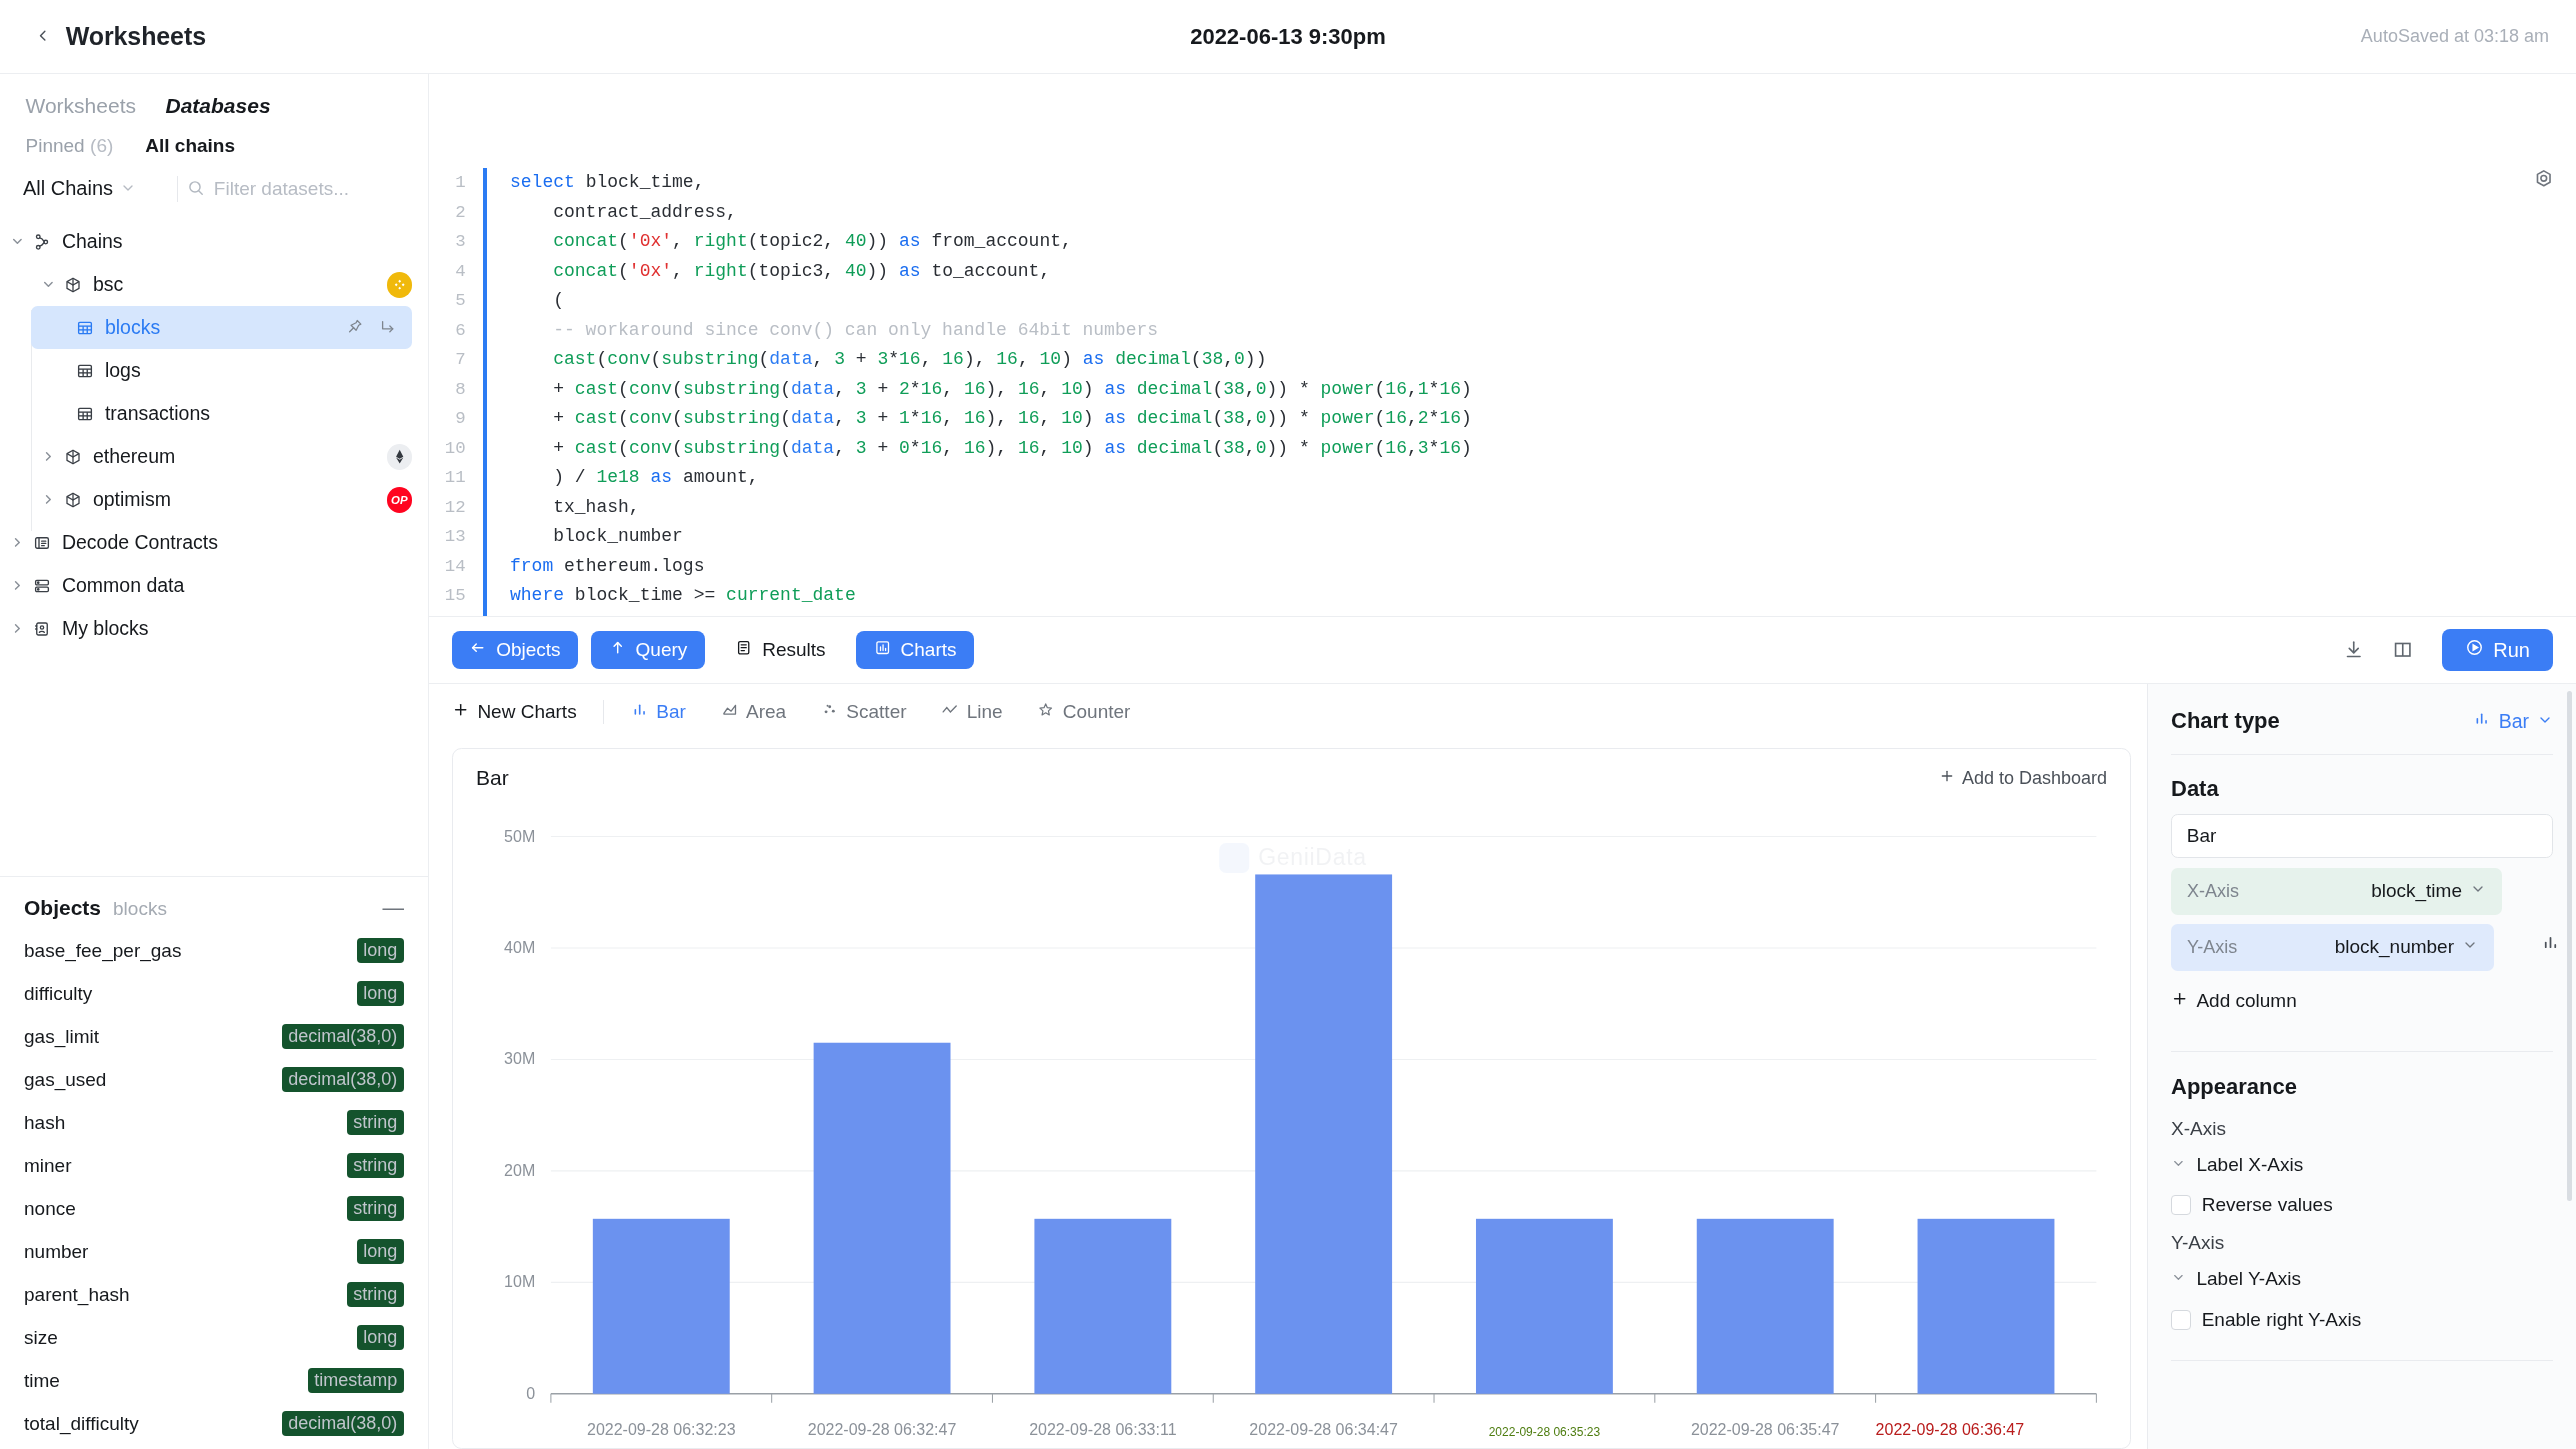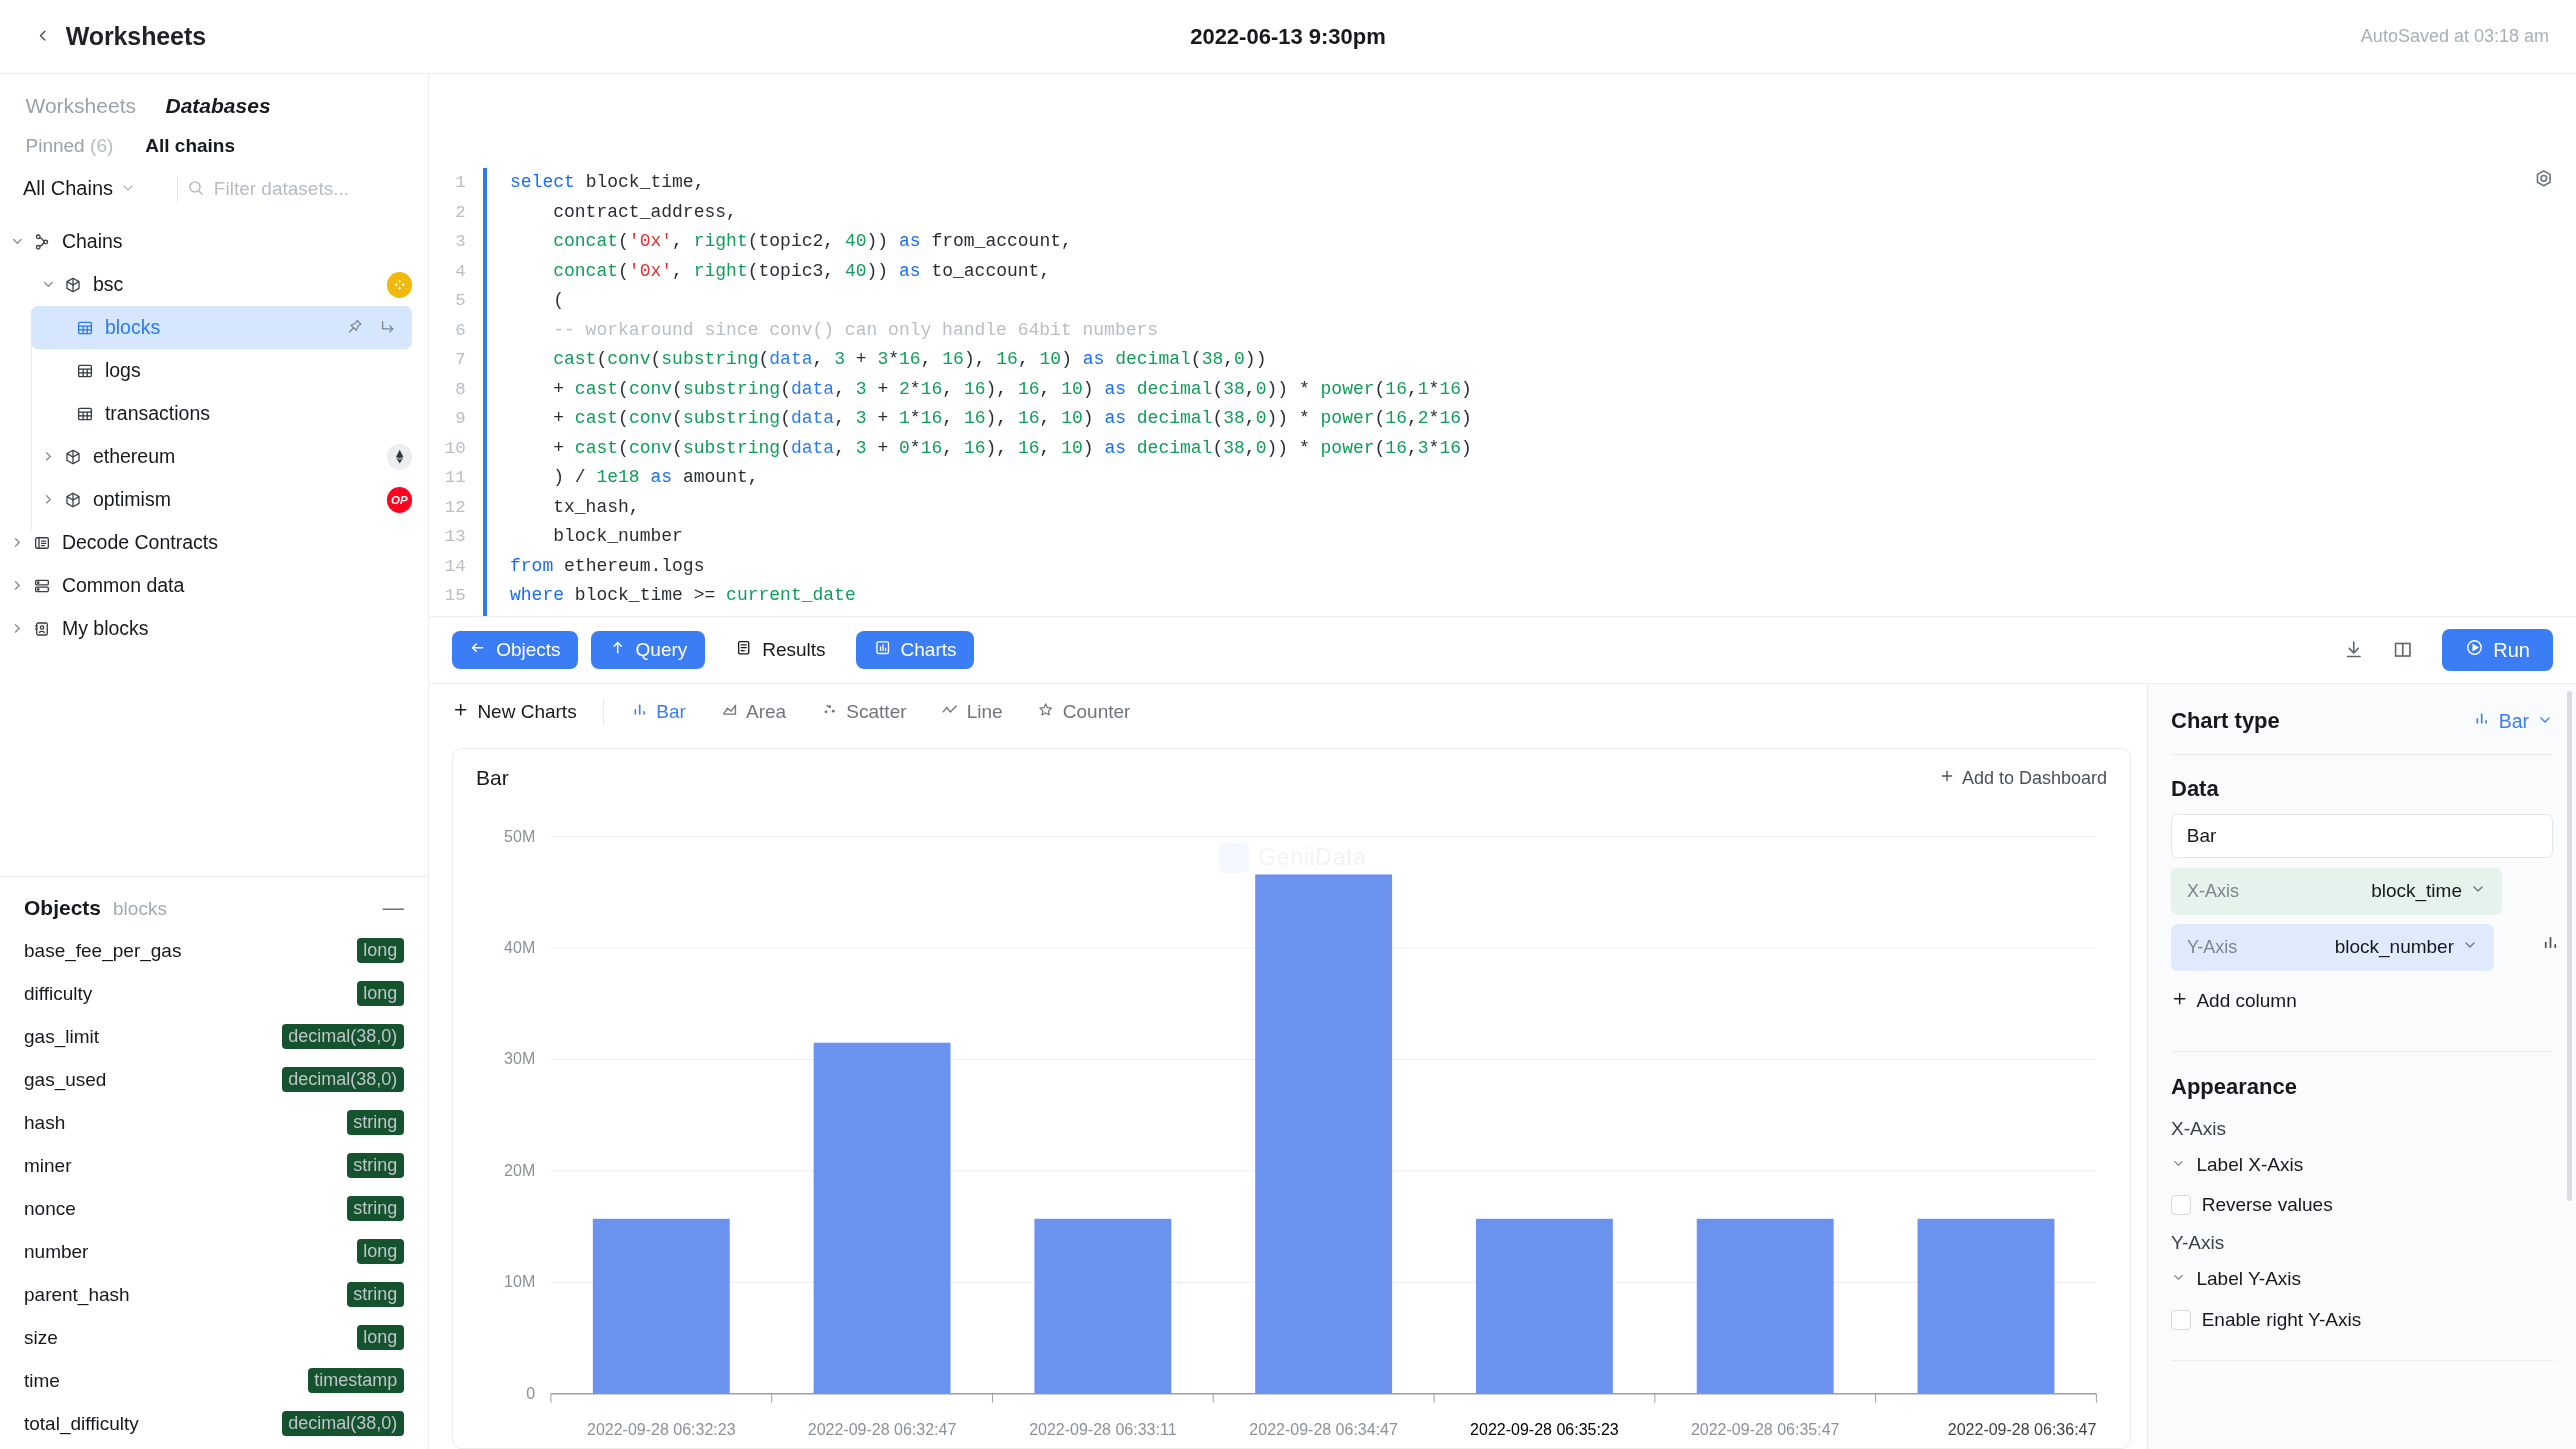--- a/index.html
+++ b/index.html
@@ -686,23 +686,23 @@
                 <line x1="1407.142857142857" y1="758" x2="1407.142857142857" y2="770" stroke="#9aa0a6" stroke-width="1.5"></line>
                 <line x1="1731.4285714285713" y1="758" x2="1731.4285714285713" y2="770" stroke="#9aa0a6" stroke-width="1.5"></line>
                 <line x1="2055.714285714286" y1="758" x2="2055.714285714286" y2="770" stroke="#9aa0a6" stroke-width="1.5"></line>
                 <line x1="2380" y1="758" x2="2380" y2="770" stroke="#9aa0a6" stroke-width="1.5"></line>
               </svg>
             <div id="chart-xlabels" style="position:absolute;left:0;right:0;bottom:0;height:47px;">
                 <div style="position: absolute; bottom: 9.4px; left: 4.58333%; width: 13.5119%; text-align: center; font-size: 16px; color: rgb(139, 145, 153); white-space: nowrap;">2022-09-28 06:32:23</div>
                 <div style="position: absolute; bottom: 9.4px; left: 18.0952%; width: 13.5119%; text-align: center; font-size: 16px; color: rgb(139, 145, 153); white-space: nowrap;">2022-09-28 06:32:47</div>
                 <div style="position: absolute; bottom: 9.4px; left: 31.6071%; width: 13.5119%; text-align: center; font-size: 16px; color: rgb(139, 145, 153); white-space: nowrap;">2022-09-28 06:33:11</div>
                 <div style="position: absolute; bottom: 9.4px; left: 45.119%; width: 13.5119%; text-align: center; font-size: 16px; color: rgb(139, 145, 153); white-space: nowrap;">2022-09-28 06:34:47</div>
-                <div style="position: absolute; bottom: 9.4px; left: 58.631%; width: 13.5119%; text-align: center; font-size: 16px; color: #000000; white-space: nowrap;">2022-09-28 06:35:23</div>
+                <div style="position: absolute; bottom: 9.4px; left: 58.631%; width: 13.5119%; text-align: center; font-size: 12px; color: #4d7c0f; white-space: nowrap;">2022-09-28 06:35:23</div>
                 <div style="position: absolute; bottom: 9.4px; left: 72.1429%; width: 13.5119%; text-align: center; font-size: 16px; color: rgb(139, 145, 153); white-space: nowrap;">2022-09-28 06:35:47</div>
-                <div style="position: absolute; bottom: 9.4px; left: 85.6548%; width: 13.5119%; text-align: right; font-size: 16px; color: #404040; white-space: nowrap;">2022-09-28 06:36:47</div>
+                <div style="position: absolute; bottom: 9.4px; left: 85.6548%; width: 13.5119%; text-align: left; font-size: 16px; color: #b91c1c; white-space: nowrap;">2022-09-28 06:36:47</div>
               </div>
             <div id="chart-ylabels" style="position:absolute;left:0;top:0;bottom:0;width:74px;">
                 <div style="position: absolute; right: 14.8px; top: 91.3253%; transform: translateY(-50%); font-size: 16px; color: rgb(139, 145, 153);">0</div>
                 <div style="position: absolute; right: 14.8px; top: 73.494%; transform: translateY(-50%); font-size: 16px; color: rgb(139, 145, 153);">10M</div>
                 <div style="position: absolute; right: 14.8px; top: 55.6627%; transform: translateY(-50%); font-size: 16px; color: rgb(139, 145, 153);">20M</div>
                 <div style="position: absolute; right: 14.8px; top: 37.8313%; transform: translateY(-50%); font-size: 16px; color: rgb(139, 145, 153);">30M</div>
                 <div style="position: absolute; right: 14.8px; top: 20%; transform: translateY(-50%); font-size: 16px; color: rgb(139, 145, 153);">40M</div>
                 <div style="position: absolute; right: 14.8px; top: 2.16867%; transform: translateY(-50%); font-size: 16px; color: rgb(139, 145, 153);">50M</div>
               </div>
           </div>

